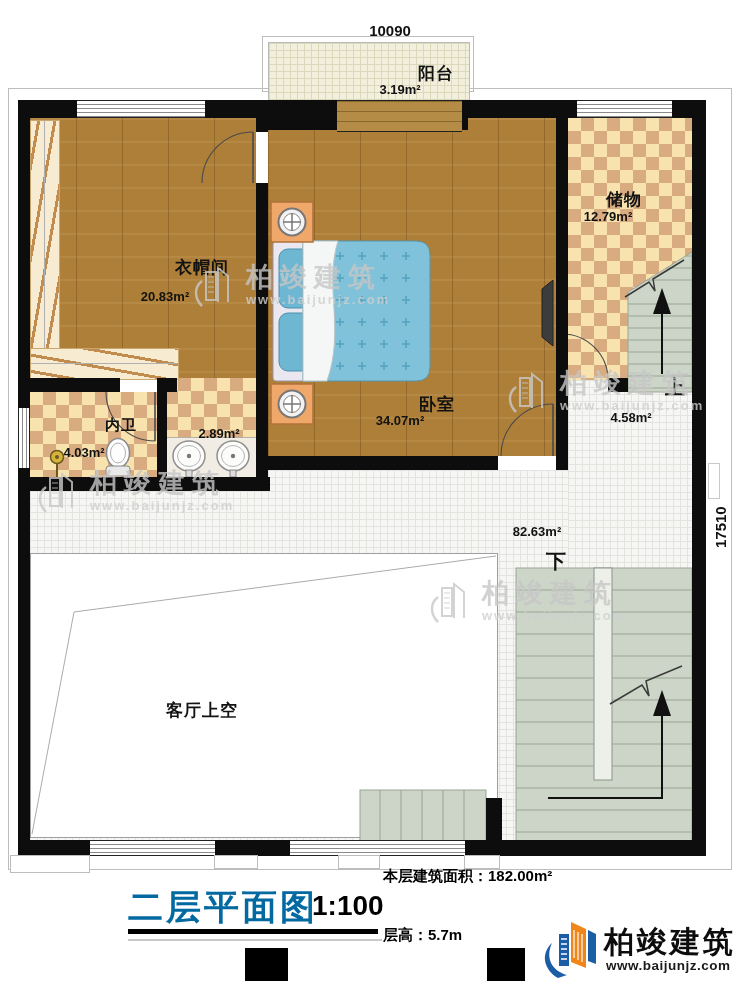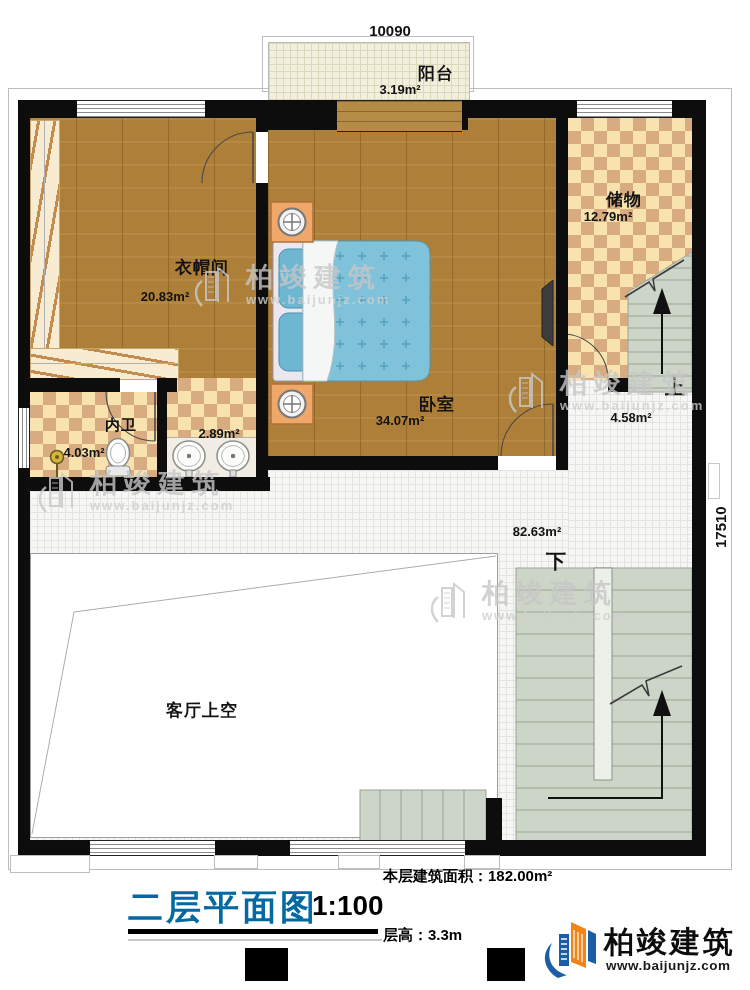--- a/index.html
+++ b/index.html
@@ -293,21 +293,21 @@
        <div class="wm-url">www.baijunjz.com</div>
     </div>
 </div>
 
 <div class="title-cn" style="left:128px;top:884px;">二层平面图</div>
 <div class="title-scale" style="left:312px;top:890px;">1:100</div>
 <div class="tb-line" style="left:383px;top:867px;">
   <span>本层建筑面积：</span><span>182.00m²</span>
 </div>
 <div class="tb-line" style="left:383px;top:926px;">
-  <span>层高：</span><span>3.3m</span>
+  <span>层高：</span><span>5.7m</span>
 </div>
 <div class="rule-thick" style="left:128px;top:929px;width:250px;height:5px;"></div>
 <div class="rule-thin" style="left:128px;top:939px;width:254px;height:2px;"></div>
 <div class="sq" style="left:245px;top:948px;width:43px;height:33px;"></div>
 <div class="sq" style="left:487px;top:948px;width:38px;height:33px;"></div>
 
 <svg class="abs" style="left:540px;top:914px;" width="62" height="68" viewBox="0 0 62 68">
   <path d="M18,64 C4,56 0,40 12,29 C5,44 12,57 27,61 Z" fill="#1b5ea6"></path>
   <rect x="19" y="20" width="10" height="32" fill="#1b5ea6"></rect>
   <path d="M31,8 L46,15 V54 L31,48 Z" fill="#f08519"></path>

